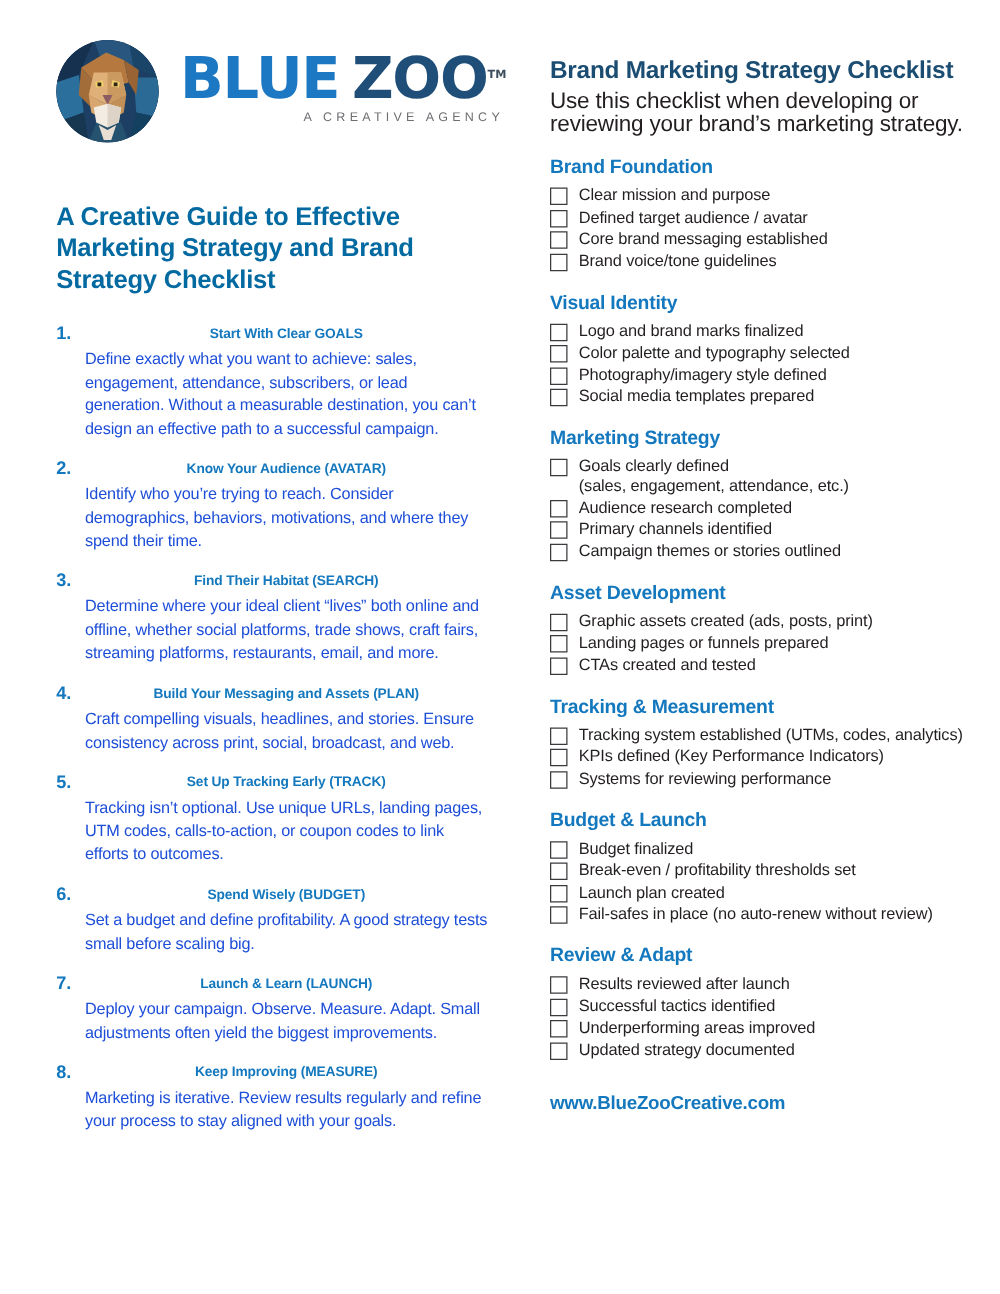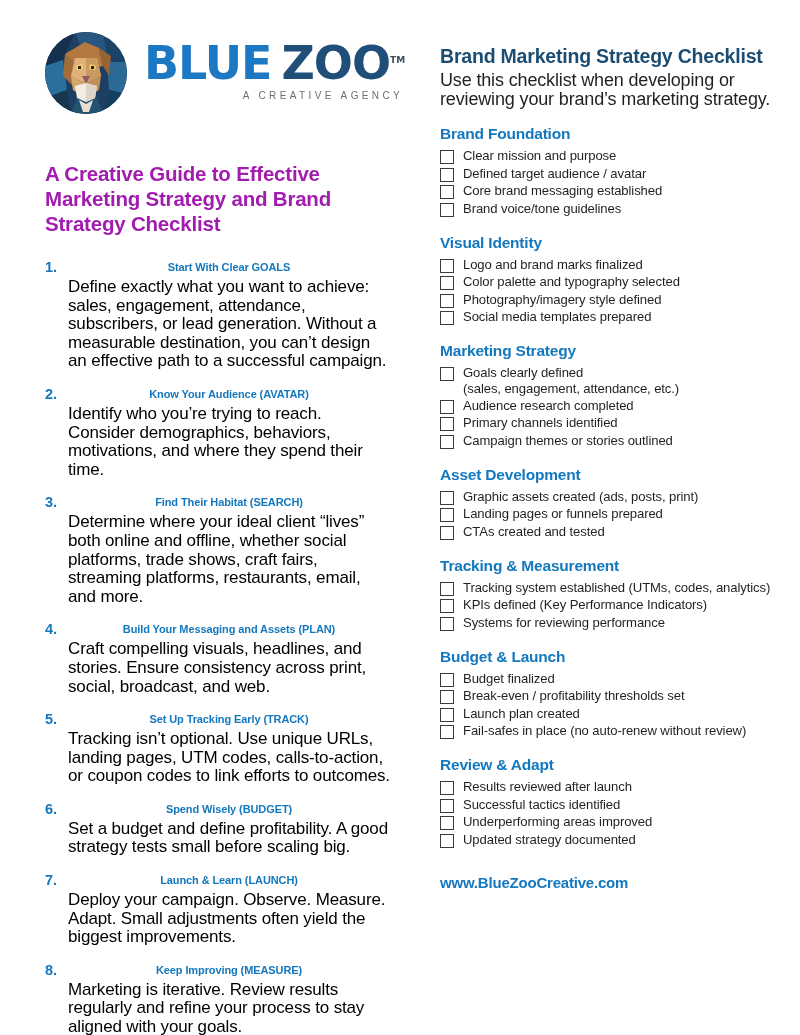--- a/index.html
+++ b/index.html
@@ -50,39 +50,39 @@
     text-align:right;
     padding-right:2px;
   }
 
   
   .guide-title{
     margin-top:36px;
     font-size:20.5px;
     line-height:25px;
     font-weight:bold;
-    color:#a21caf;
+    color:#0369a1;
     letter-spacing:-0.2px;
   }
 
   
   .steps{margin-top:22px;}
   .step{display:flex;margin-bottom:14px;}
   .step-num{
     width:23px;flex:0 0 23px;
     font-size:14.5px;font-weight:bold;color:#1478be;
     line-height:19px;
   }
   .step-body{flex:1;}
   .step-title{
     font-size:11px;font-weight:bold;color:#1478be;
     line-height:19px;letter-spacing:-0.1px;text-align:center;
   }
   .step-text{
-    font-size:17px;line-height:18.6px;color:#000000;
+    font-size:13px;line-height:18.6px;color:#1d4ed8;
     margin-top:1px;letter-spacing:-0.15px;
   }
 
   
   .cl-title{
     font-size:19.5px;font-weight:bold;color:#1b4d72;
     line-height:24px;letter-spacing:-0.2px;
   }
   .cl-sub{
     font-size:18px;line-height:18.6px;color:#231f20;

